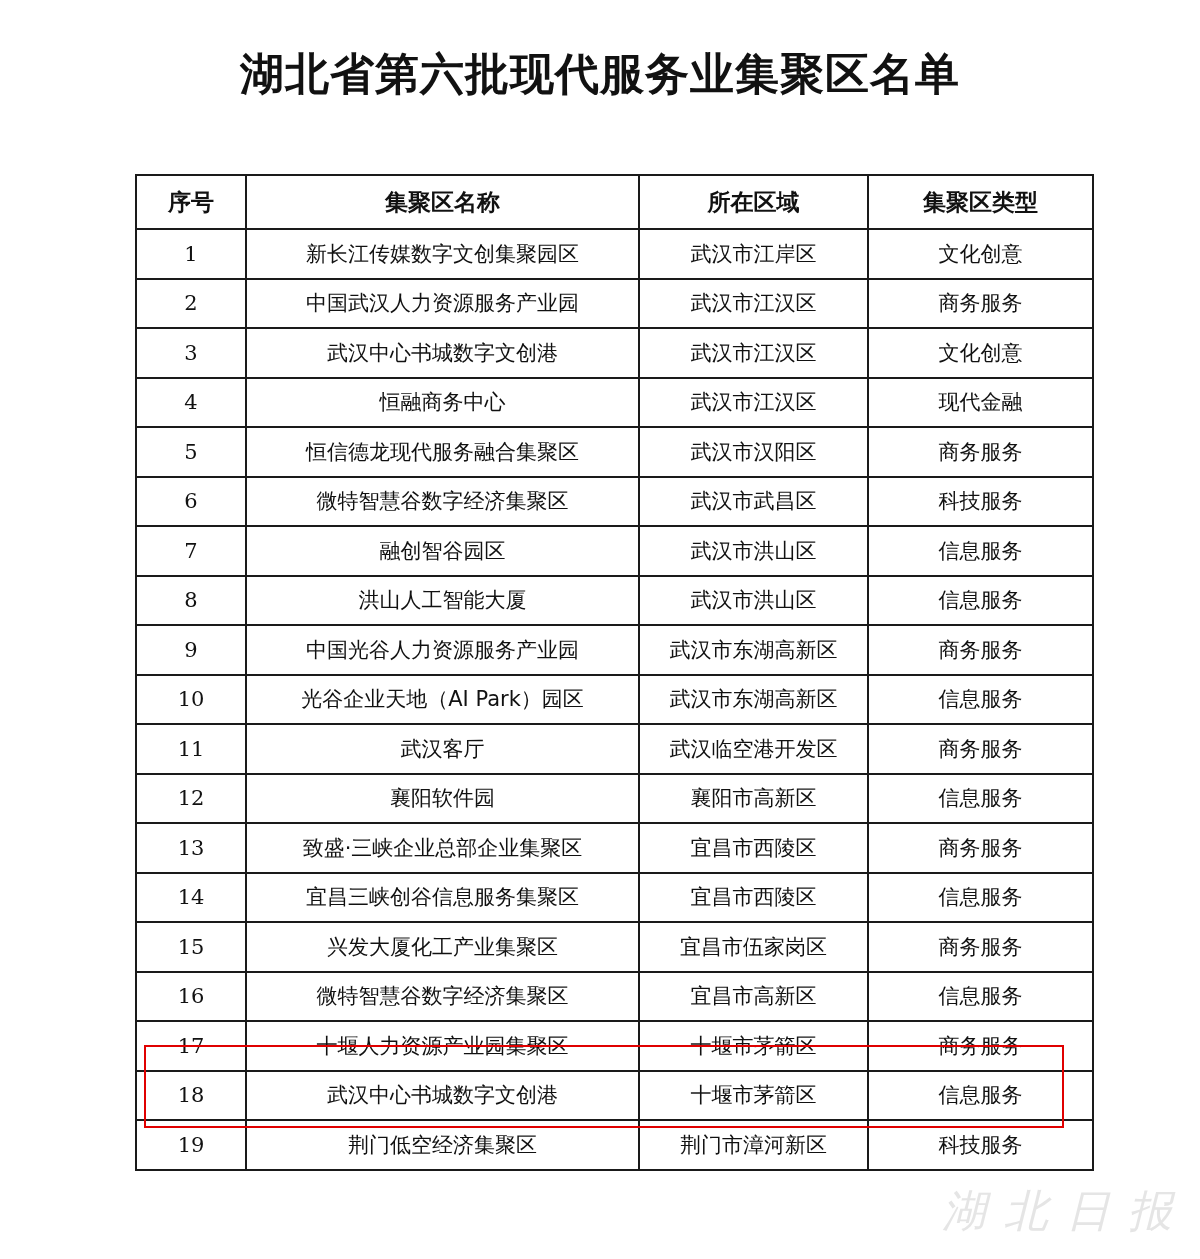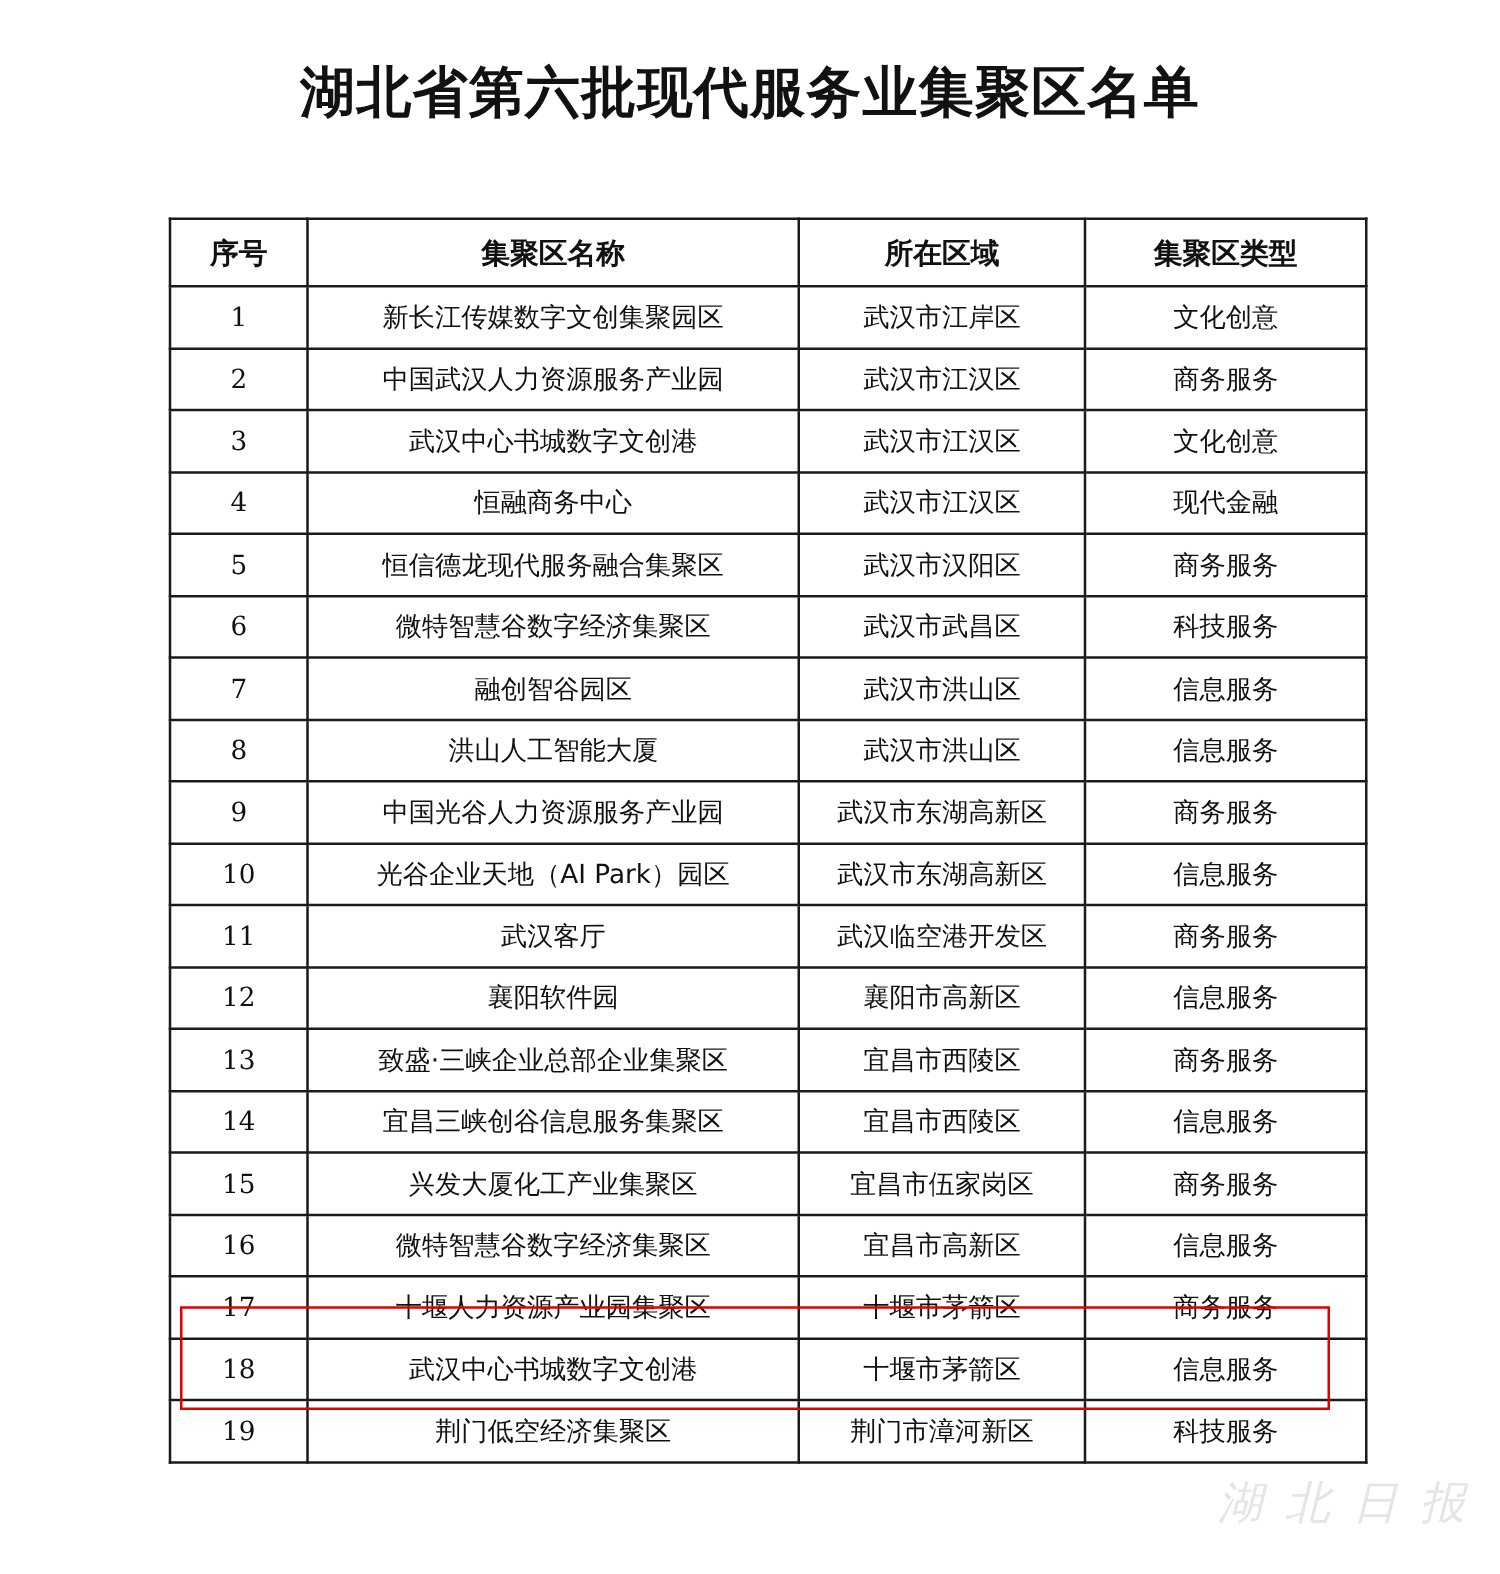--- a/index.html
+++ b/index.html
@@ -22,21 +22,21 @@
       font-family: "DejaVu Sans", "Liberation Sans", sans-serif;
     }
     th { font-size: 23px; font-weight: bold; height: 52px; }
     td.num { font-family: "DejaVu Serif", "Liberation Serif", serif; font-size: 21px; }
     col.c1 { width: 110px; } col.c2 { width: 393px; } col.c3 { width: 229px; } col.c4 { width: 225px; }
     .highlight {
       position: absolute; left: 144px; top: 1045px; width: 920px; height: 83px;
       border: 2px solid #e00000; box-sizing: border-box; pointer-events: none;
     }
     .watermark {
-      position: absolute; right: 10px; bottom: 32px; font-size: 36px; color: rgba(180,180,180,0.35);
+      position: absolute; right: 10px; bottom: 18px; font-size: 44px; color: rgba(180,180,180,0.35);
       letter-spacing: 18px; font-family: "DejaVu Serif", serif; font-style: italic;
     }
   </style>
 </head>
 <body>
 
 <div class="title">湖北省第六批现代服务业集聚区名单</div>
 
 <table>
   <colgroup>

